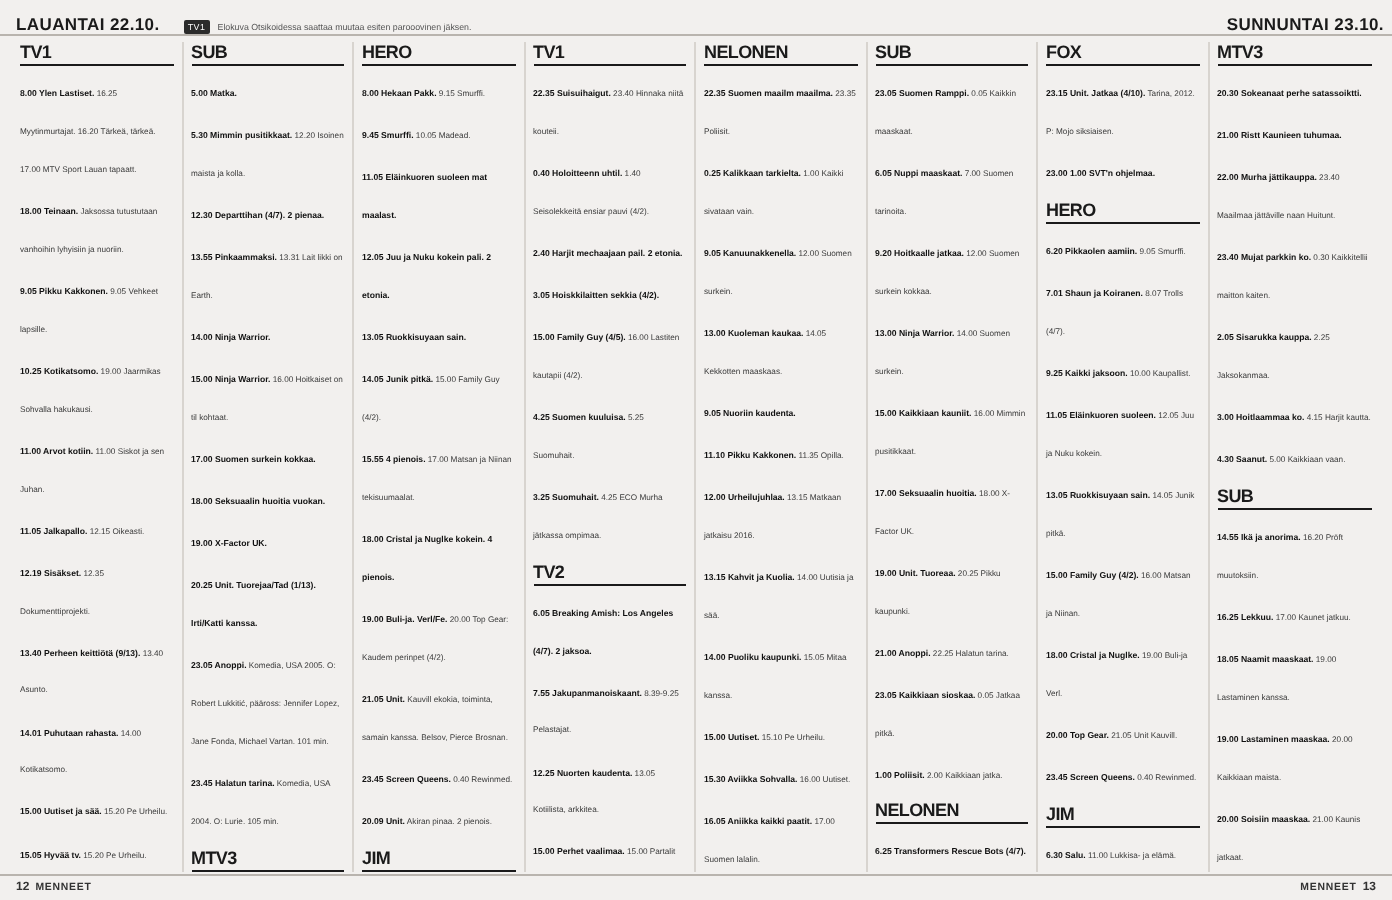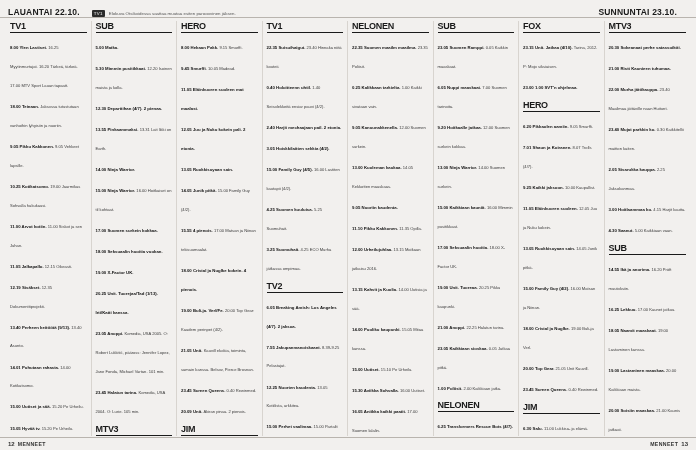--- a/index.html
+++ b/index.html
@@ -9,21 +9,21 @@
     background: #f2f0ee;
     font-family: "Liberation Sans", sans-serif;
     color: #1a1a1a;
     overflow: hidden;
   }
   .page { position: relative; width: 696px; height: 450px; padding: 0; }
 
   
   .topbar {
     display: flex; align-items: flex-end;
-    height: 18px; padding: 3px 19px 0 8px;
+    height: 18px; padding: 3px 4px 0 8px;
     border-bottom: 1px solid #b9b4ae;
   }
   .day-left { font-size: 8.5px; font-weight: bold; letter-spacing: .2px; }
   .day-right { font-size: 8.5px; font-weight: bold; letter-spacing: .2px; margin-left: auto; }
   .topbar-mid {
     flex: 1; display: flex; align-items: center; gap: 4px;
     font-size: 4.6px; color: #3b3b3b; padding-left: 12px;
   }
   .tv-badge {
     background: #2b2b2b; color: #fff; font-size: 4.4px;

